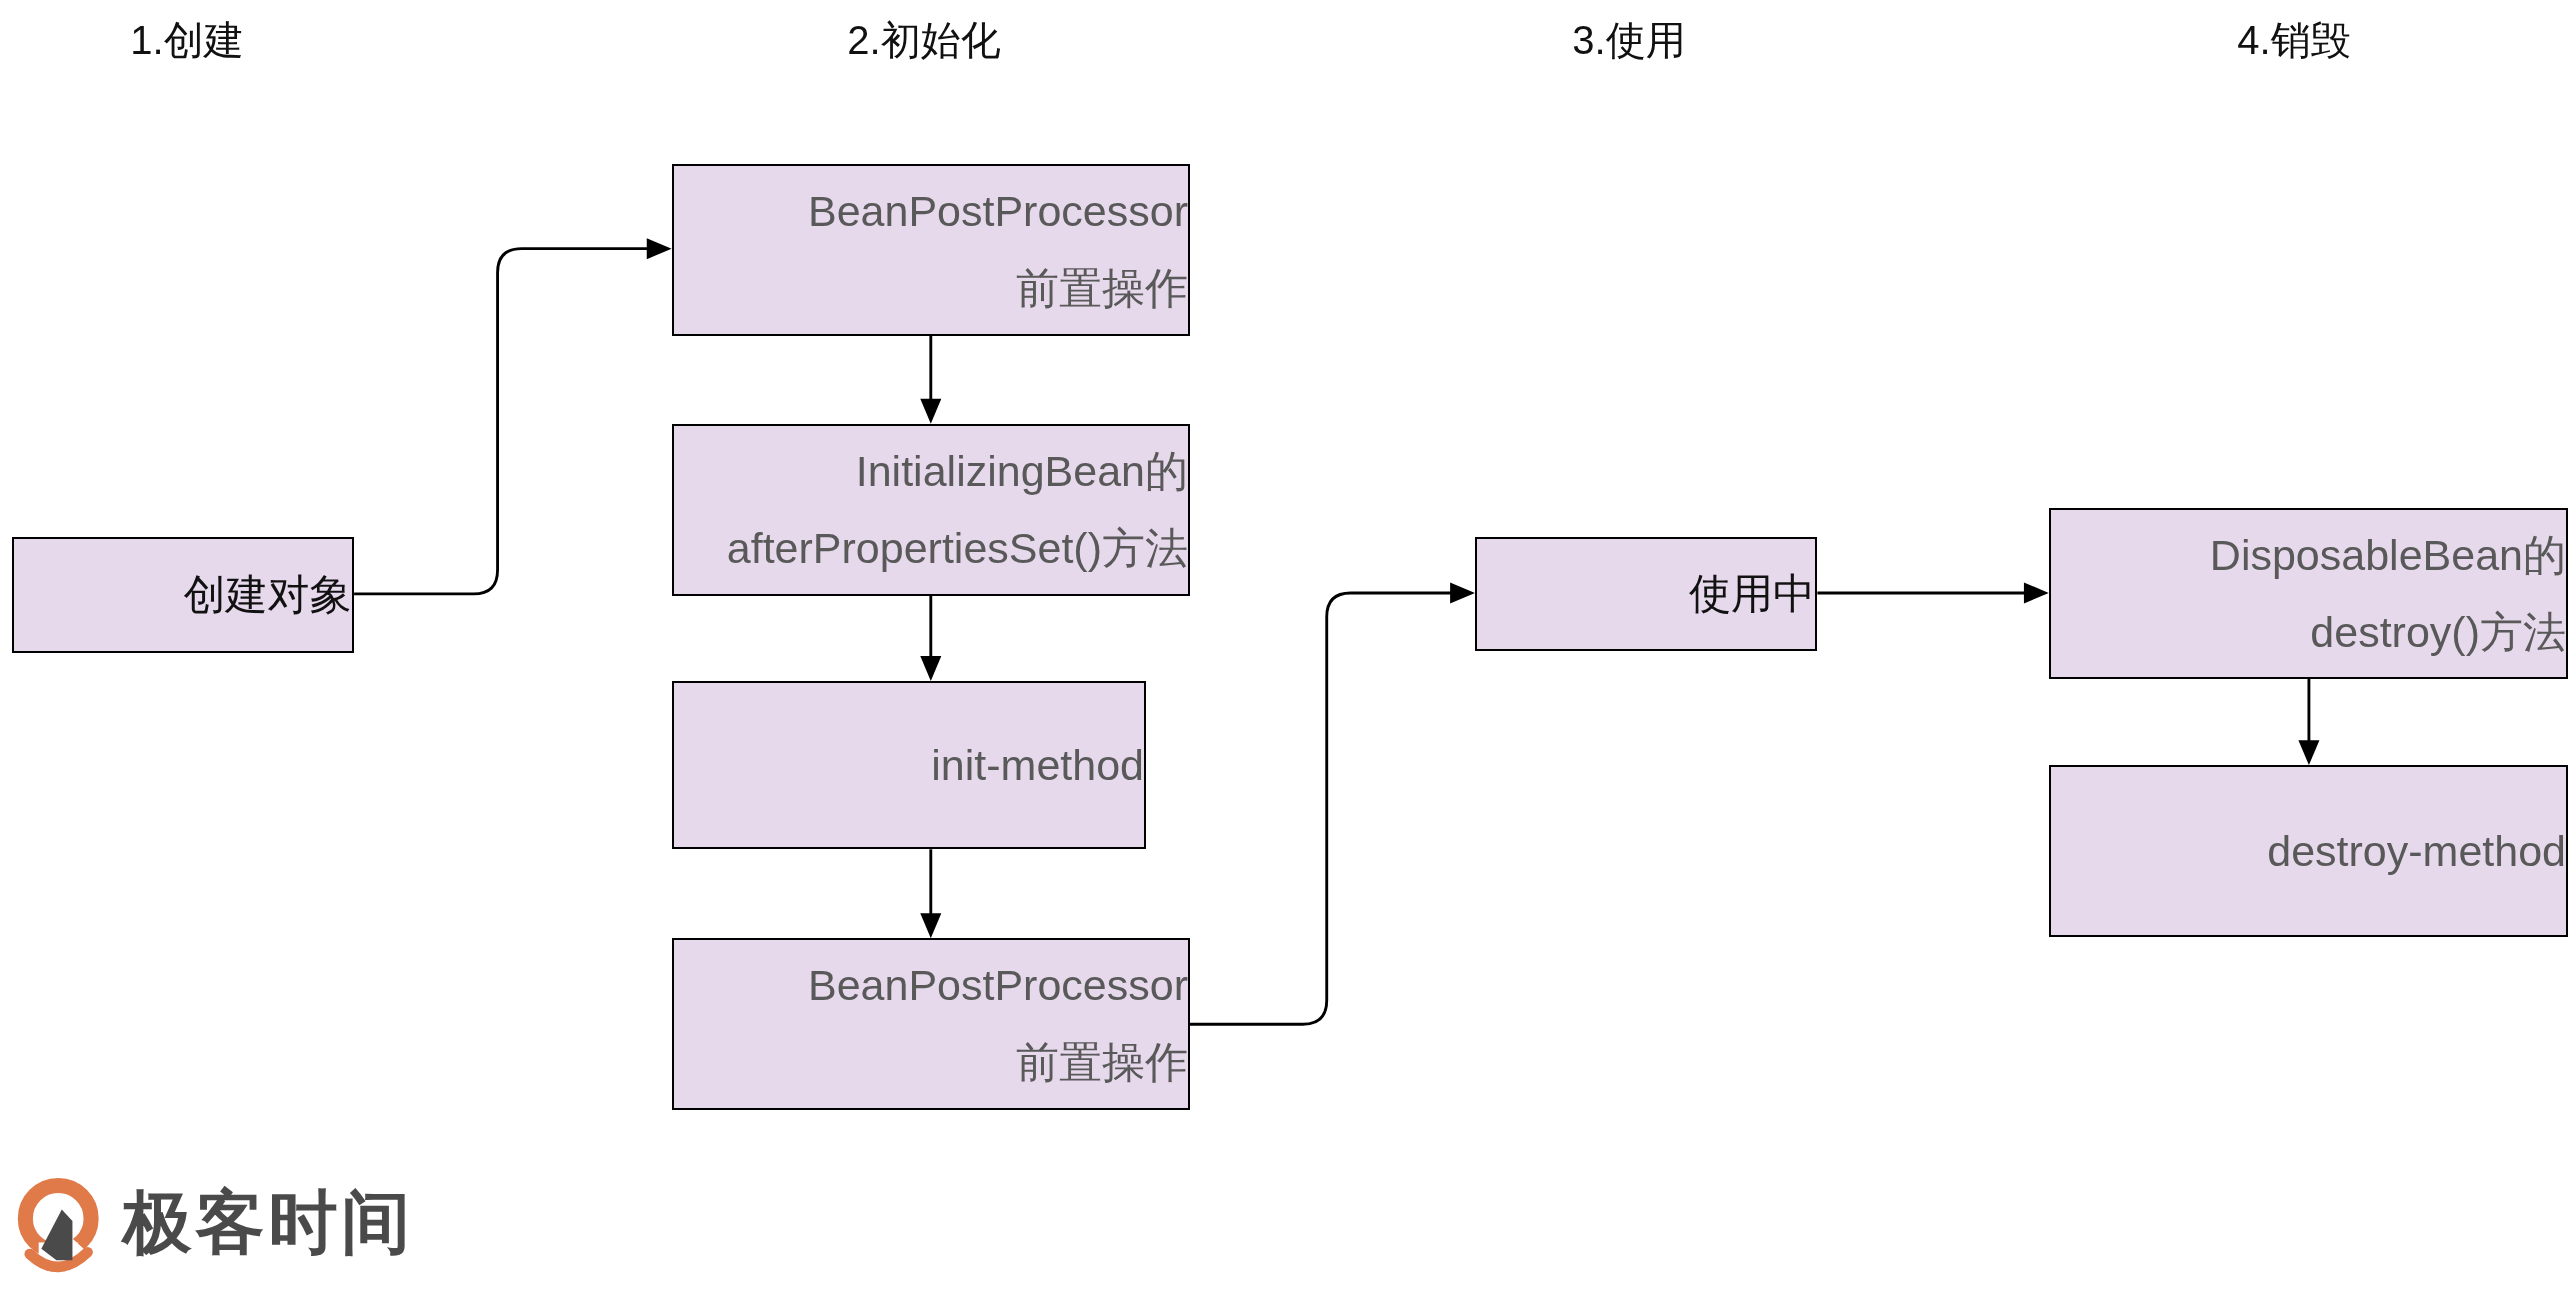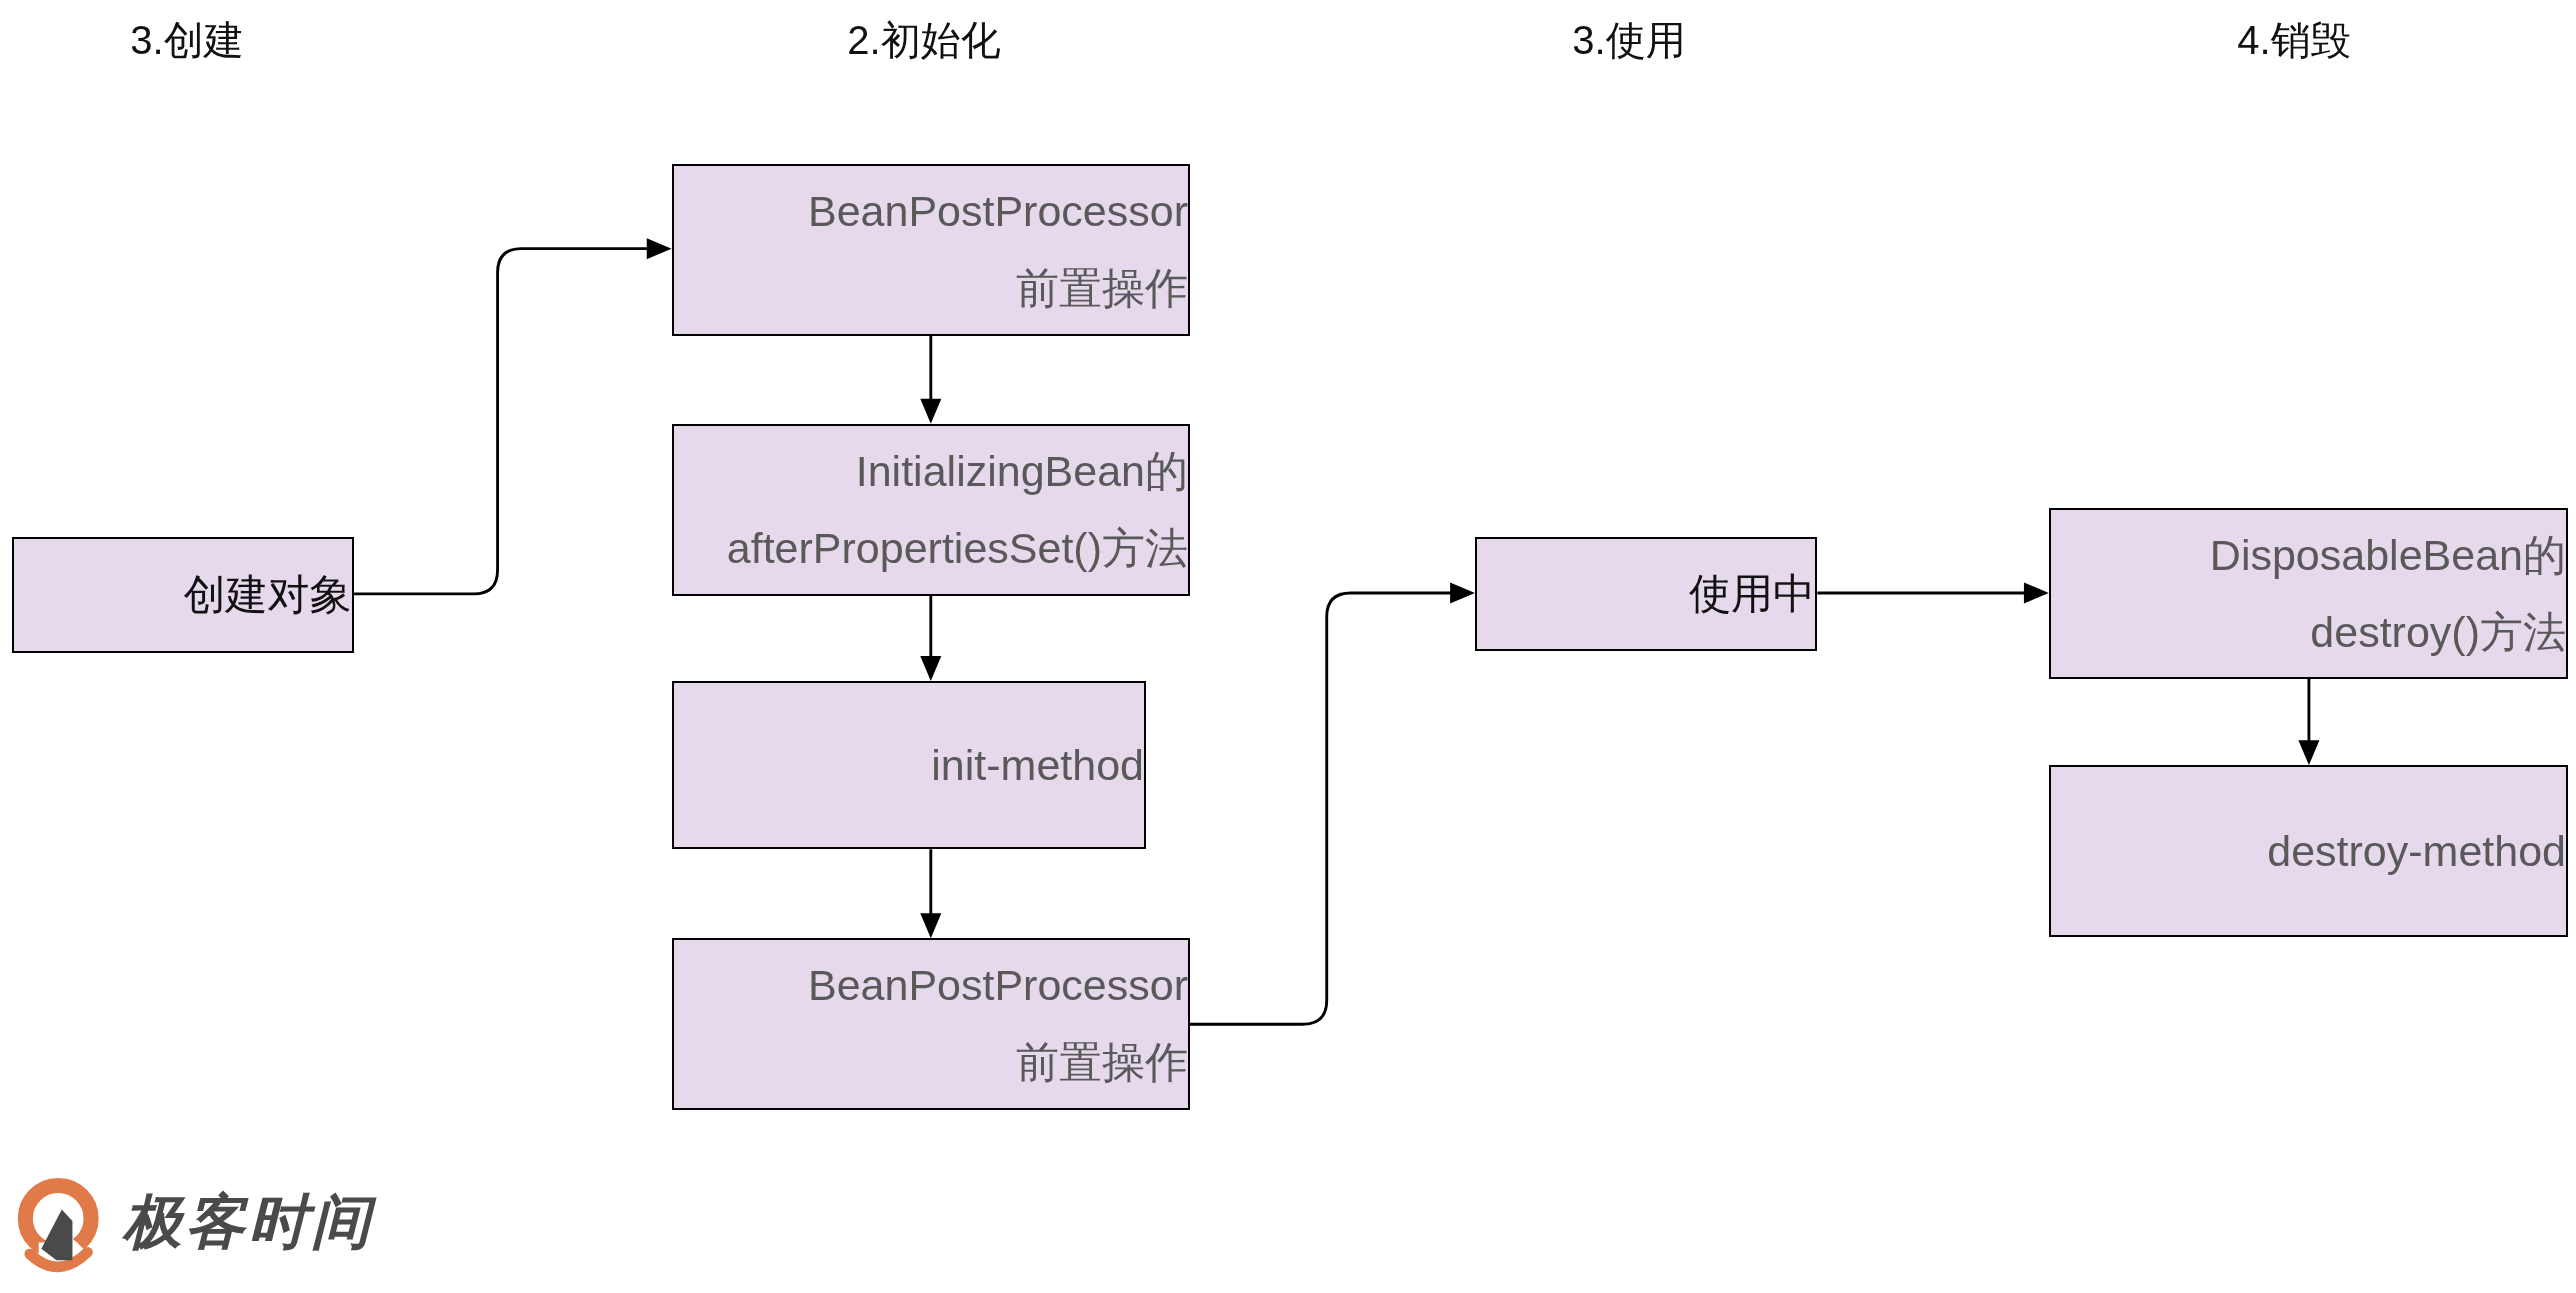--- a/index.html
+++ b/index.html
@@ -36,30 +36,30 @@
   .t-gray{color:var(--text-gray);font-size:43px;}
   .t-black{color:var(--text-black);font-size:42px;}
   #edges{position:absolute;left:0;top:0;width:2576px;height:1293px;}
   #edges path{fill:none;stroke:var(--arrow);stroke-width:3px;}
   #edges polygon{fill:var(--arrow);stroke:none;}
   .logo{
     position:absolute;left:11.5px;top:1167px;
     display:flex;align-items:center;gap:15.3px;
   }
   .logo-text{
-    font-size:59px;font-weight:600;color:var(--logo-text);
-    letter-spacing:3.8px;white-space:nowrap;line-height:1;font-style:italic;
+    font-size:69px;font-weight:600;color:var(--logo-text);
+    letter-spacing:3.8px;white-space:nowrap;line-height:1;
   }
 </style>
 </head>
 <body>
 
 <div id="canvas">
 
-  <div class="phase-label" style="left:187px">3.创建</div>
+  <div class="phase-label" style="left:187px">1.创建</div>
   <div class="phase-label" style="left:924px">2.初始化</div>
   <div class="phase-label" style="left:1629px">3.使用</div>
   <div class="phase-label" style="left:2294px">4.销毁</div>
 
   <svg id="edges" viewBox="0 0 2693 1352" xmlns="http://www.w3.org/2000/svg">
 
     <g>
       <path d="M370,621 H495 Q520,621 520,596 V285 Q520,260 545,260 H678"></path>
       <polygon points="702,260 676,249 676,271"></polygon>
     </g>

